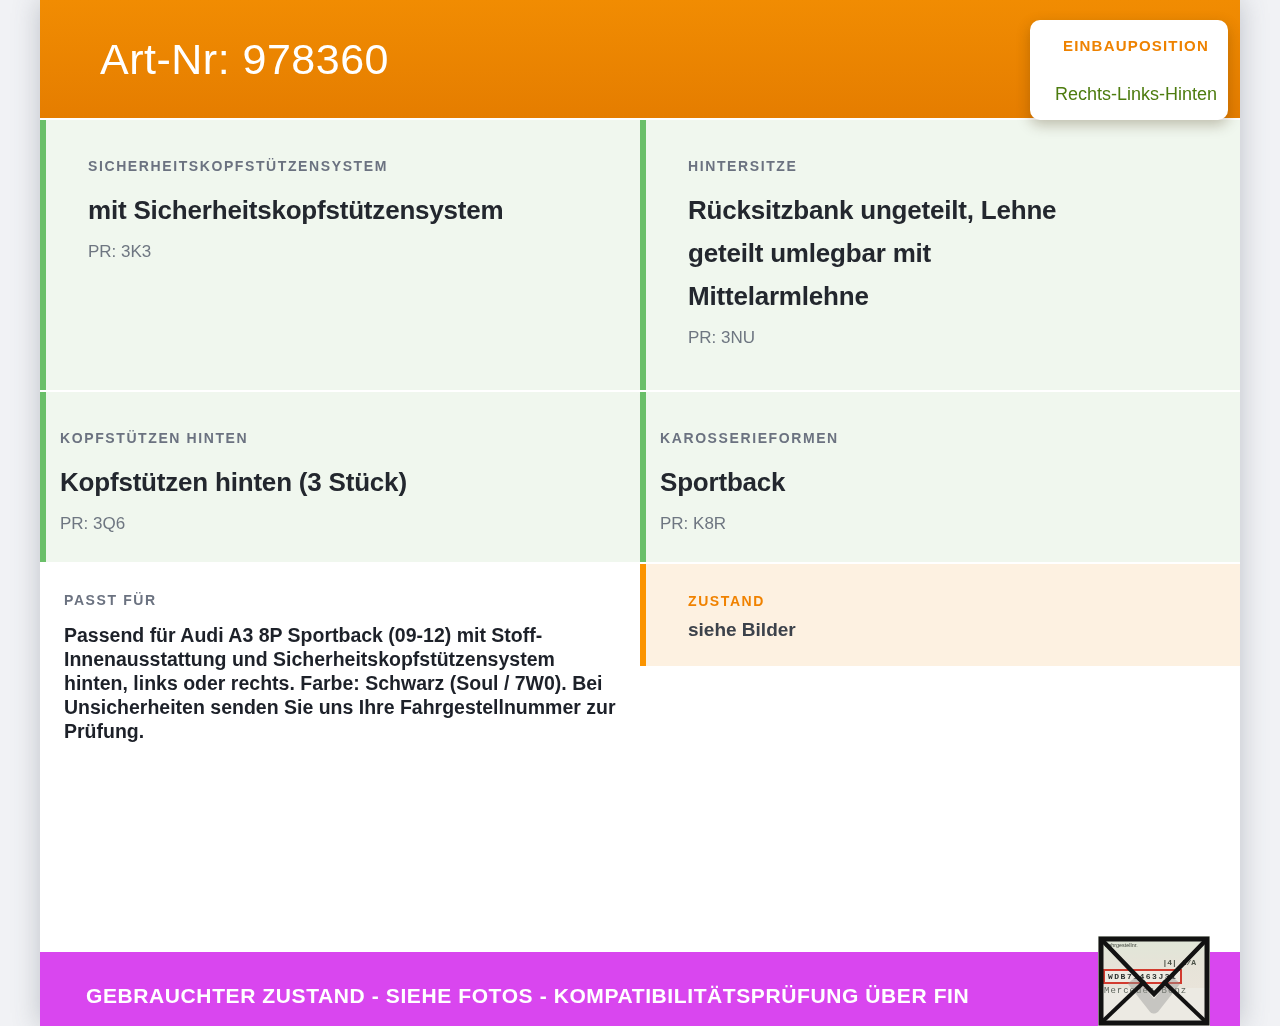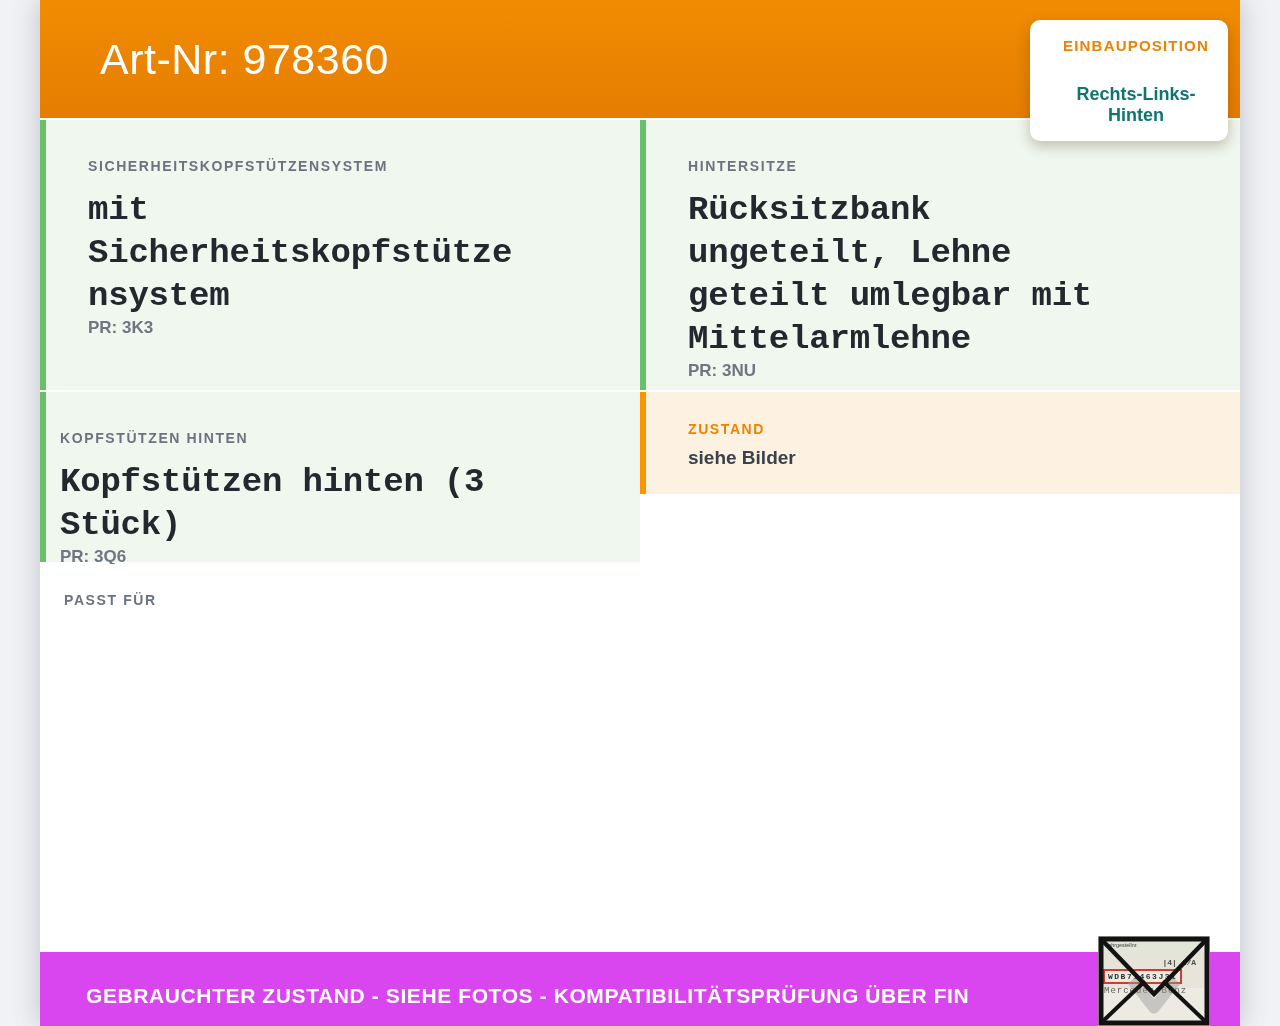--- a/index.html
+++ b/index.html
@@ -35,21 +35,21 @@
     background: #ffffff;
     border-radius: 10px;
     box-shadow: 0 5px 14px rgba(60,40,0,.28);
     padding: 17px 10px 15px 24px;
     text-align: center;
   }
   .pos-label {
     color: #ee8200; font-size: 15px; font-weight: 700; letter-spacing: 1.2px;
     margin-bottom: 12px;
   }
-  .pos-value { color: #0f766e; font-size: 18px; font-weight: 700; margin-top: 30px; }
+  .pos-value { color: #4d7c0f; font-size: 18px; font-weight: 400; margin-top: 30px; }
   
   .content {
     margin-top: 2px;
     height: 815px; flex: none;
     display: flex;
     background: #ffffff;
   }
   .col { width: 600px; display: flex; flex-direction: column; gap: 2px; background: #fff; }
   .card {
     background: #f0f7ee;
@@ -57,27 +57,27 @@
     padding: 38px 26px 0 42px;
   }
   .card.h270 { height: 270px; }
   .card.h170 { height: 170px; padding-left: 14px; }
   .card.h182 { height: 182px; padding-top: 44px; }
   .card-label {
     color: #6b7280; font-size: 14px; font-weight: 700; letter-spacing: 1.6px;
     margin-bottom: 15px;
   }
   .card-title {
-    color: #23272e; font-size: 34px; font-weight: 700; letter-spacing: -.2px;
+    color: #23272e; font-size: 26px; font-weight: 700; letter-spacing: -.2px;
     line-height: 43px;
     max-width: 430px;
-    overflow-wrap: break-word; word-wrap: break-word; font-family: Liberation Mono, monospace;
+    overflow-wrap: break-word; word-wrap: break-word;
   }
   .card-title.narrow { max-width: 425px; }
-  .card-pr { color: #6e7681; font-size: 17px; font-weight: 700; }
+  .card-pr { color: #6e7681; font-size: 17px; font-weight: 400; margin-top: 10px; }
   
   .card.zustand {
     background: #fdf1e1;
     border-left-color: #fb9400;
     height: 102px; padding-top: 29px;
   }
   .card.zustand .card-label { color: #f08200; margin-bottom: 10px; }
   .zustand-value { color: #3c424b; font-size: 19px; font-weight: 700; }
   
   .card.passt {
@@ -157,30 +157,36 @@
 
       <section class="card h170">
         <div class="card-label">KOPFSTÜTZEN HINTEN</div>
         <h2 class="card-title">Kopfstützen hinten (3 Stück)</h2>
         <div class="card-pr">PR: 3Q6</div>
       </section>
 
 
       <section class="card passt">
         <div class="card-label">PASST FÜR</div>
+        <p class="passt-text">Passend für Audi A3 8P Sportback (09-12) mit Stoff-Innenausstattung und Sicherheitskopfstützensystem hinten, links oder rechts. Farbe: Schwarz (Soul / 7W0). Bei Unsicherheiten senden Sie uns Ihre Fahrgestellnummer zur Prüfung.</p>
       </section>
     </div>
 
     <div class="col">
       <section class="card h270">
         <div class="card-label">HINTERSITZE</div>
         <h2 class="card-title">Rücksitzbank ungeteilt, Lehne geteilt umlegbar mit Mittelarmlehne</h2>
         <div class="card-pr">PR: 3NU</div>
       </section>
 
+      <section class="card h170">
+        <div class="card-label">KAROSSERIEFORMEN</div>
+        <h2 class="card-title">Sportback</h2>
+        <div class="card-pr">PR: K8R</div>
+      </section>
 
       <section class="card zustand">
         <div class="card-label">ZUSTAND</div>
         <div class="zustand-value">siehe Bilder</div>
       </section>
 
       <div class="filler"></div>
     </div>
 
   </div>

